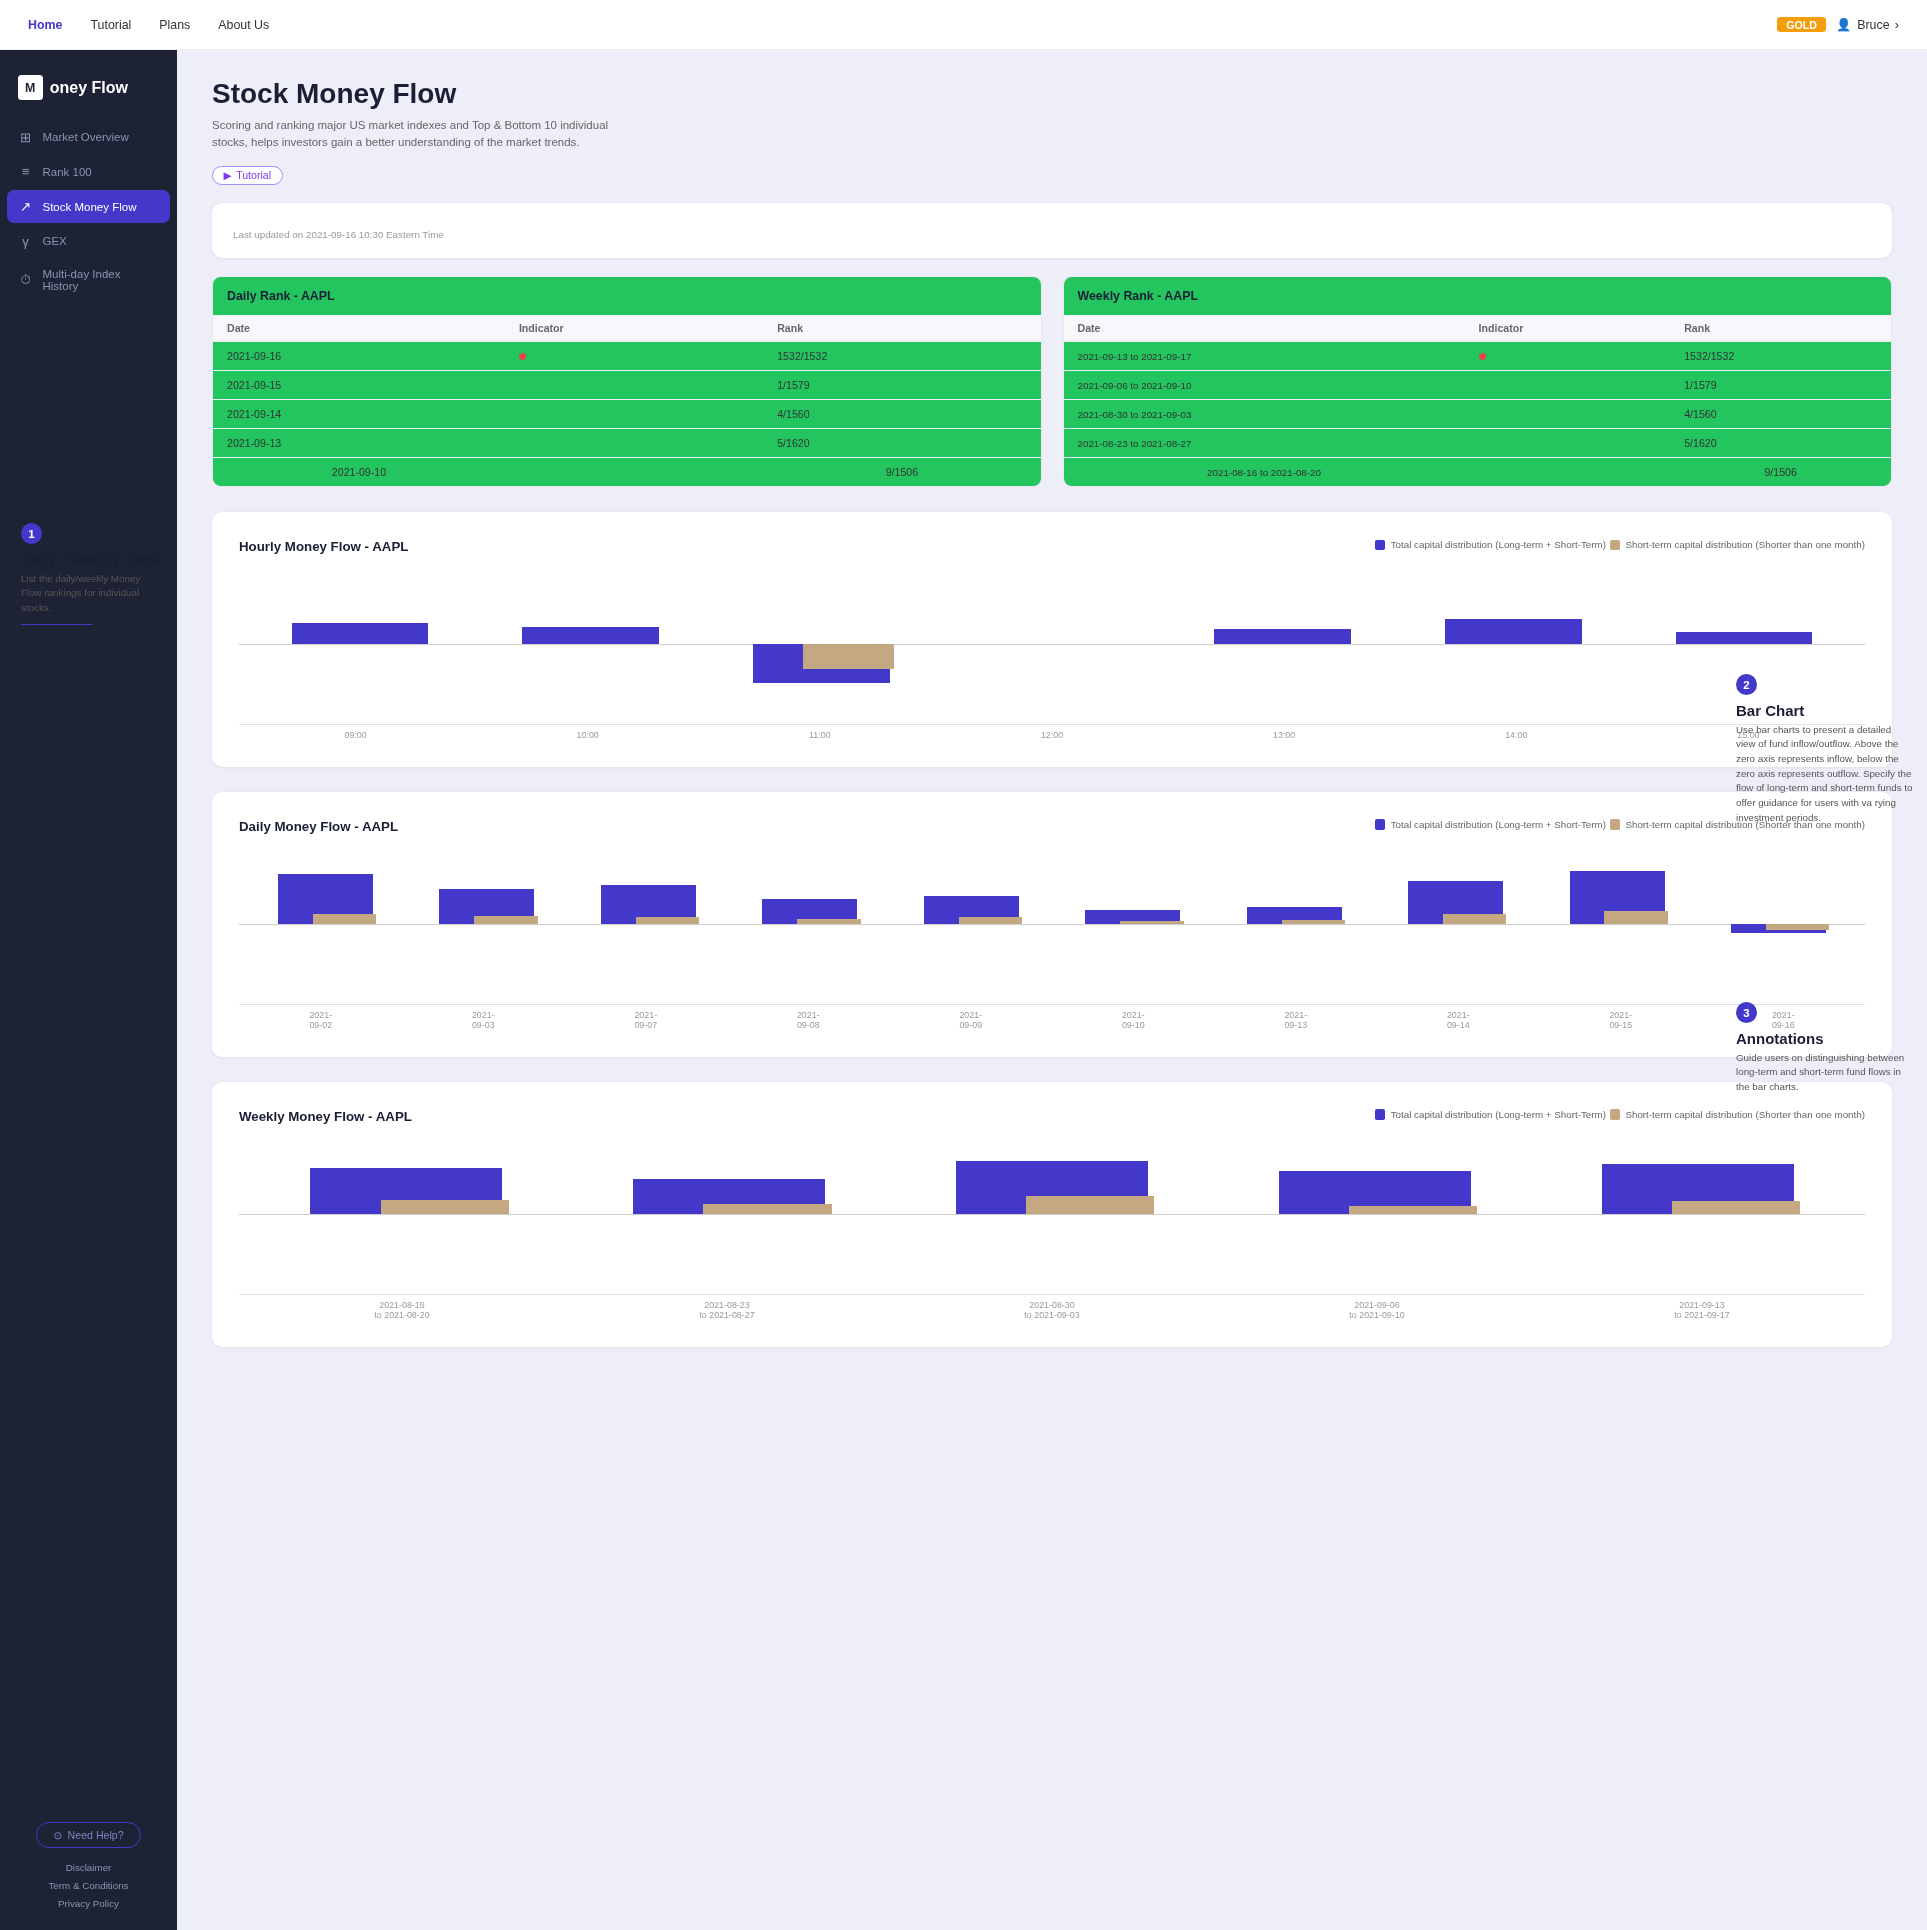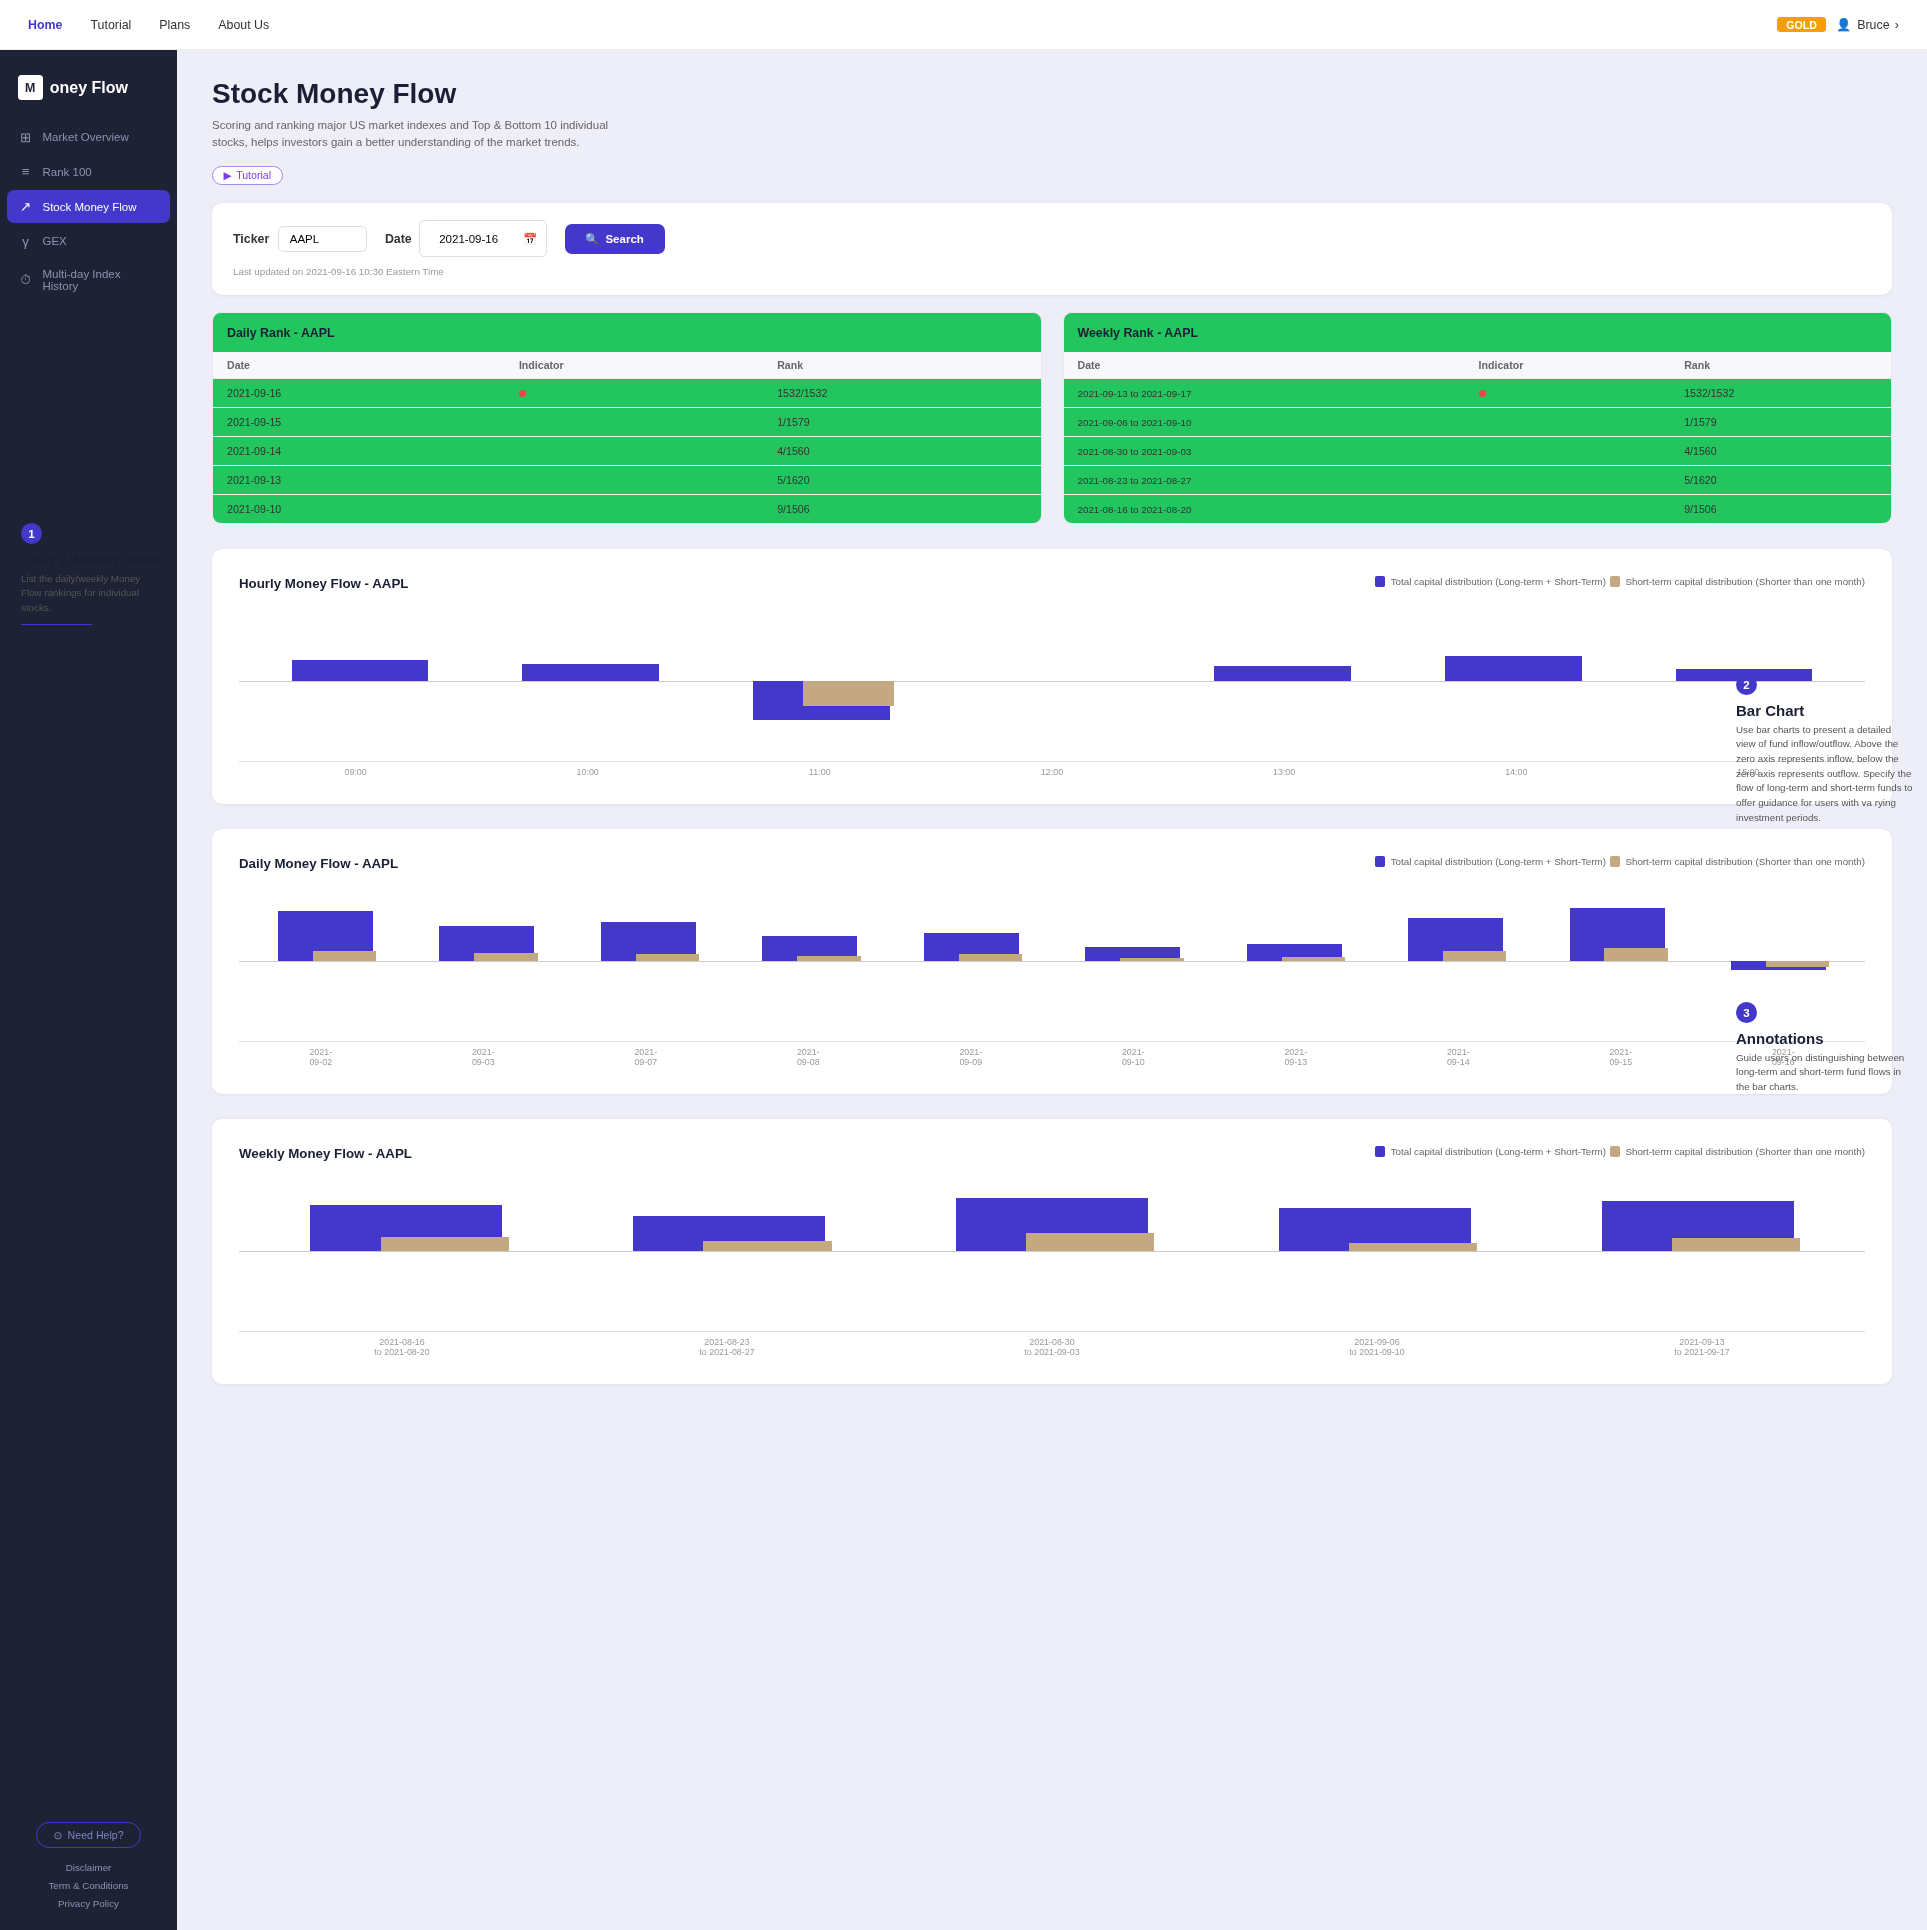--- a/index.html
+++ b/index.html
@@ -293,21 +293,21 @@
       padding: 7px 14px;
       text-align: left;
       border-bottom: 0.9px solid #eee;
     }
     .rank-table td {
       padding: 8px 14px;
       font-size: 10.6px;
       color: #333;
       border-bottom: 0.9px solid #f0f0f6;
     }
-    .rank-table tr:last-child td { border-bottom: none; }
+    .rank-table tr:last-child td { border-bottom: none; text-align: center; }
     .indicator-dots {
       display: flex;
       align-items: center;
       gap: 1.8px;
     }
     .dot { width: 7px; height: 7px; border-radius: 50%; }
     .dot-green { background: #22c55e; }
     .dot-red { background: #ef4444; }
 
     
@@ -494,37 +494,20 @@
       
       <h1 class="page-header-title">Stock Money Flow</h1>
       <p class="page-header-desc">Scoring and ranking major US market indexes and Top &amp; Bottom 10 individual stocks, helps investors gain a better understanding of the market trends.</p>
       <div class="tutorial-badge">
         <span>▶</span>
         <span>Tutorial</span>
       </div>
 
       
       <div class="search-bar-card">
-        <div class="search-row">
-          <div class="search-field">
-            <label>Ticker</label>
-            <input type="text" value="AAPL" style="">
-          </div>
-          <div class="search-field date-field">
-            <label>Date</label>
-            <div class="date-input-wrap">
-              <input type="text" value="2021-09-16" style="">
-              <span>📅</span>
-            </div>
-          </div>
-          <button class="search-btn">
-            <span>🔍</span>
-            <span>Search</span>
-          </button>
-        </div>
         <div class="last-updated">Last updated on 2021-09-16 10:30 Eastern Time</div>
       </div>
 
       
       <div class="rank-tables">
         <div class="rank-table-card">
           <div class="rank-table-title">Daily Rank - AAPL</div>
           <div class="rank-table">
             <table>
               <thead>

